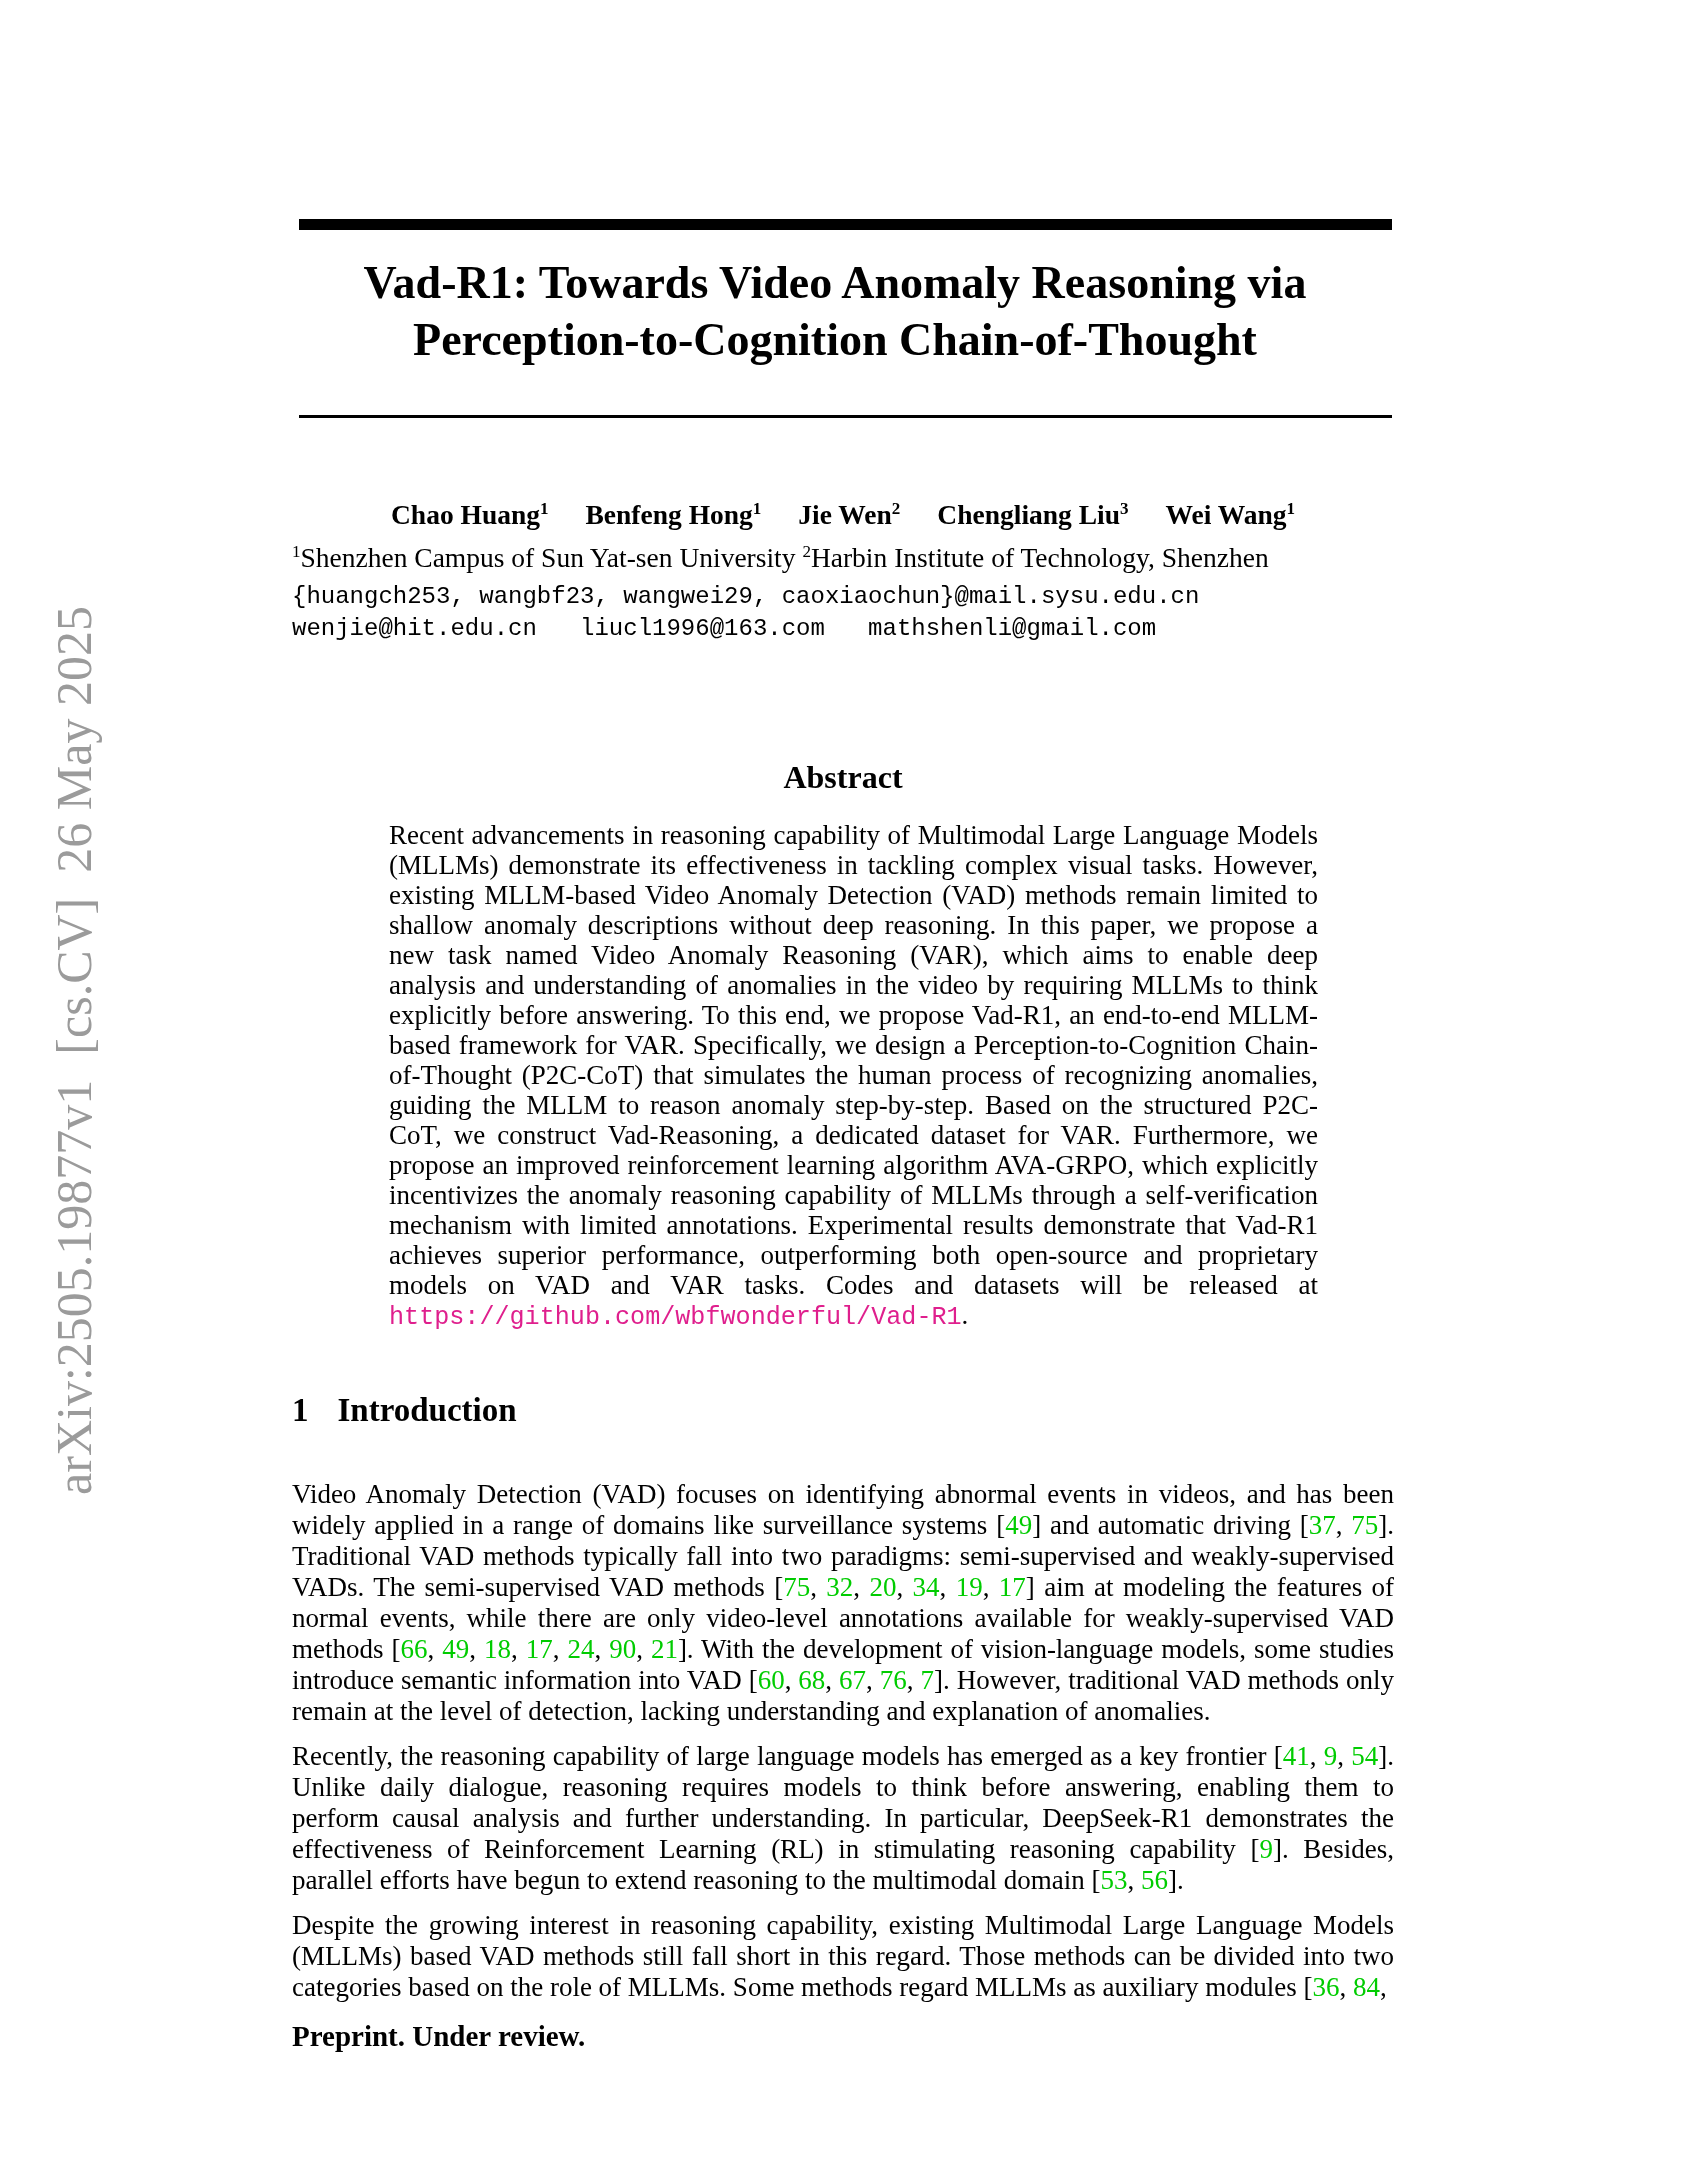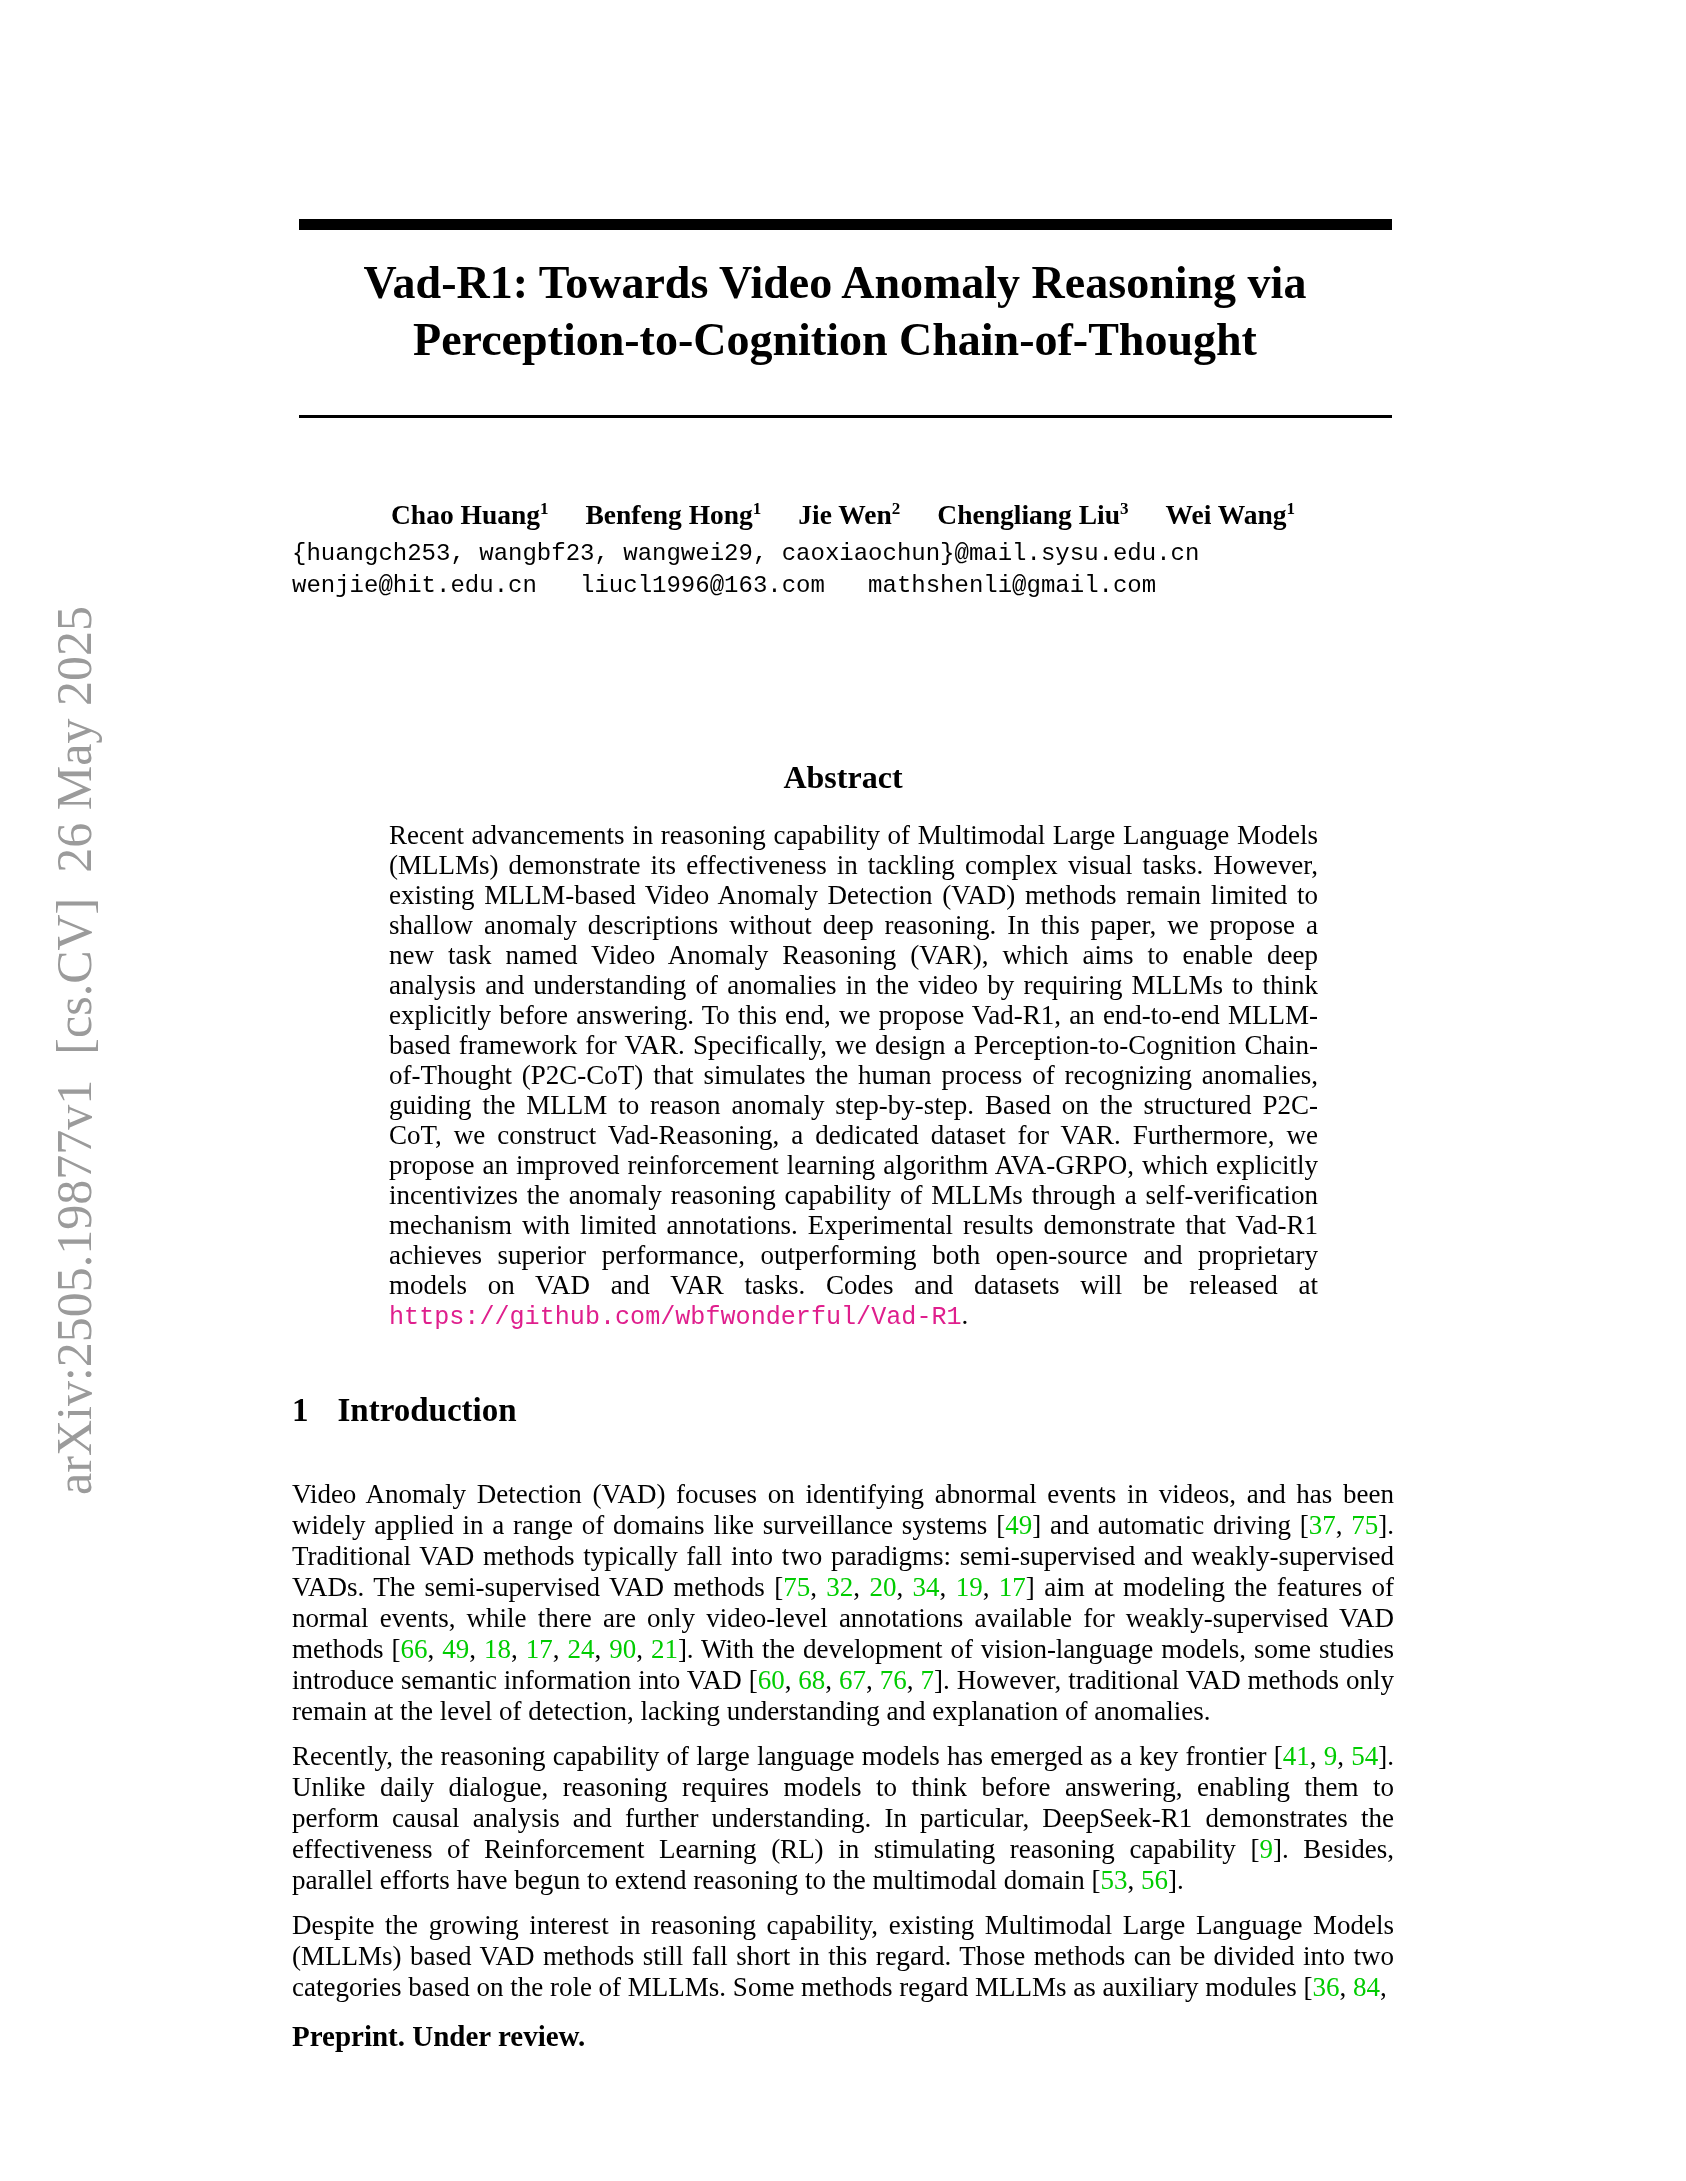--- a/index.html
+++ b/index.html
@@ -115,20 +115,21 @@
   <div class="thin-rule"></div>
 
   <div class="authors-block">
     <div class="author-row">
         <span class="author"><span>Chao Huang</span><sup>1</sup></span>
         <span class="author"><span>Benfeng Hong</span><sup>1</sup></span>
         <span class="author"><span>Jie Wen</span><sup>2</sup></span>
         <span class="author"><span>Chengliang Liu</span><sup>3</sup></span>
         <span class="author"><span>Wei Wang</span><sup>1</sup></span>
       </div>
+    <div class="affil-line"><sup class="seg-sup">1</sup><span>Shenzhen Campus of Sun Yat-sen University </span><sup class="seg-sup">2</sup><span>Harbin Institute of Technology, Shenzhen</span></div>
     <div class="email-line first">{huangch253, wangbf23, wangwei29, caoxiaochun}@mail.sysu.edu.cn</div>
     <div class="email-line">wenjie@hit.edu.cn   liucl1996@163.com   mathshenli@gmail.com</div>
   </div>
 
   <div class="abstract-heading">Abstract</div>
 
   <div class="abstract-body"><span>Recent advancements in reasoning capability of Multimodal Large Language Models (MLLMs) demonstrate its effectiveness in tackling complex visual tasks. However, existing MLLM-based Video Anomaly Detection (VAD) methods remain limited to shallow anomaly descriptions without deep reasoning. In this paper, we propose a new task named Video Anomaly Reasoning (VAR), which aims to enable deep analysis and understanding of anomalies in the video by requiring MLLMs to think explicitly before answering. To this end, we propose Vad-R1, an end-to-end MLLM-based framework for VAR. Specifically, we design a Perception-to-Cognition Chain-of-Thought (P2C-CoT) that simulates the human process of recognizing anomalies, guiding the MLLM to reason anomaly step-by-step. Based on the structured P2C-CoT, we construct Vad-Reasoning, a dedicated dataset for VAR. Furthermore, we propose an improved reinforcement learning algorithm AVA-GRPO, which explicitly incentivizes the anomaly reasoning capability of MLLMs through a self-verification mechanism with limited annotations. Experimental results demonstrate that Vad-R1 achieves superior performance, outperforming both open-source and proprietary models on VAD and VAR tasks. Codes and datasets will be released at </span><span class="seg-link">https://github.com/wbfwonderful/Vad-R1</span><span>.</span></div>
 
   <div class="section-heading">
     <span class="sec-num">1</span><span>Introduction</span>

